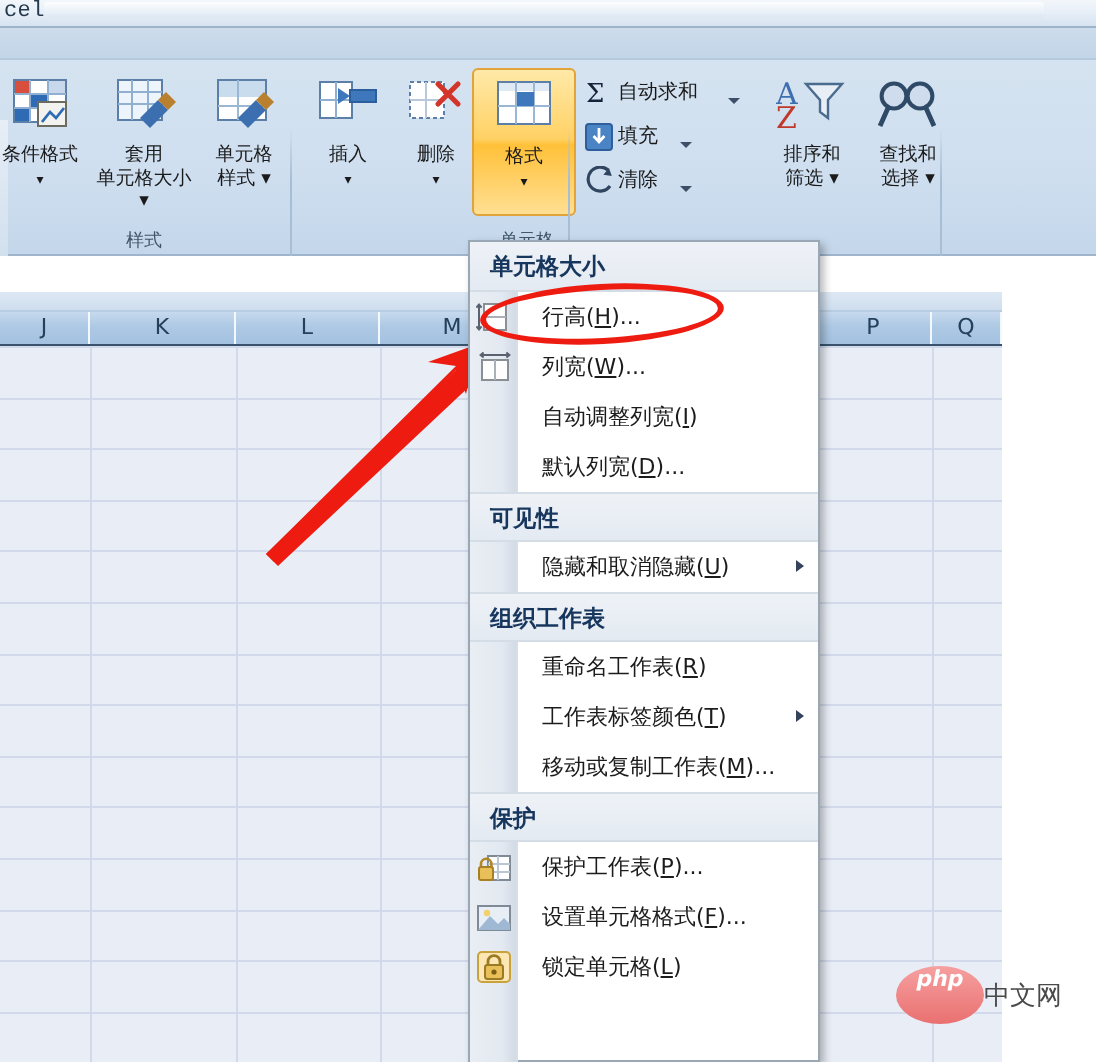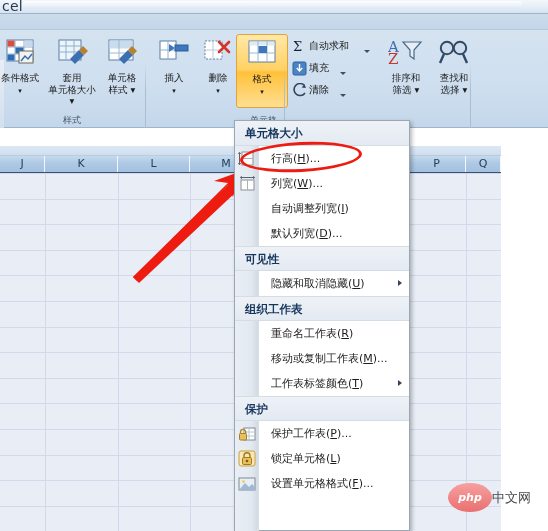--- a/index.html
+++ b/index.html
@@ -12,22 +12,23 @@
   #app { position: relative; width: 548px; height: 531px; overflow: hidden; }
 
   
   .titlebar {
     position: absolute; left: 0; top: 0; width: 548px; height: 14px;
     background: linear-gradient(to bottom, #f3f7fb 0%, #e3ecf6 60%, #d6e3f0 100%);
     border-bottom: 1px solid #9db3c8;
   }
   .titlebar-text {
     position: absolute; left: 2px; top: 0px;
-    font-size: 14px; color: #26394d; letter-spacing: .2px;
+    font-size: 11px; color: #26394d; letter-spacing: .2px;
     line-height: 13px;
+    font-family: Liberation Mono, monospace;
   }
   .titlebar-sheen {
     position: absolute; left: 22px; top: 1px; width: 500px; height: 8px;
     background: linear-gradient(to bottom, rgba(255,255,255,.75), rgba(210,226,240,.35));
     border-radius: 2px;
   }
 
   
   .ribbon-strip {
     position: absolute; left: 0; top: 14px; width: 548px; height: 16px;
@@ -144,21 +145,21 @@
     position: absolute; left: 240px; top: 142px; width: 122px; height: 30px;
     border: 3px solid #ee1c10; border-radius: 50%;
     transform: rotate(-3deg);
   }
 
   
   .wm { position: absolute; left: 448px; top: 483px; display: flex; align-items: center; }
   .wm-oval {
     width: 44px; height: 29px; border-radius: 50%;
     background: linear-gradient(to bottom,#f6a0a0,#ea7070);
-    display: flex; align-items: center; justify-content: center;
+    display: flex; align-items: flex-start; justify-content: center;
   }
   .wm-oval span { color: #fff; font-size: 11px; font-style: italic; font-weight: bold; }
   .wm-cn { margin-left: 0; font-size: 13px; color: #4a4a4a; letter-spacing: 0px; }
   .wm-ghost {
     position: absolute; left: 440px; top: 478px;
     font-size: 20px; font-weight: bold; color: rgba(160,170,185,.35);
   }
 </style>
 </head>
 <body>
@@ -420,44 +421,44 @@
               <rect x="3" y="5" width="13" height="10" fill="#fdfdfd" stroke="#8a8f96"></rect>
               <line x1="9.5" y1="5" x2="9.5" y2="15" stroke="#a9b0b8"></line>
               <path d="M3 2.5 h13 M3.8 1.2 l-1.5 1.3 l1.5 1.3 M15.2 1.2 l1.5 1.3 l-1.5 1.3" stroke="#5a6270" fill="none" stroke-width="1"></path>
             </svg></span><span>列宽(<span class="u">W</span>)...</span></div>
         <div class="mi"><span>自动调整列宽(<span class="u">I</span>)</span></div>
         <div class="mi"><span>默认列宽(<span class="u">D</span>)...</span></div>
         <div class="mi-head">可见性</div>
         <div class="mi"><span>隐藏和取消隐藏(<span class="u">U</span>)</span><span class="arrow-r"></span></div>
         <div class="mi-head">组织工作表</div>
         <div class="mi"><span>重命名工作表(<span class="u">R</span>)</span></div>
+        <div class="mi"><span>工作表标签颜色(<span class="u">T</span>)</span><span class="arrow-r"></span></div>
         <div class="mi"><span>移动或复制工作表(<span class="u">M</span>)...</span></div>
-        <div class="mi"><span>工作表标签颜色(<span class="u">T</span>)</span><span class="arrow-r"></span></div>
         <div class="mi-head">保护</div>
         <div class="mi"><span class="mi-ico"><svg width="18" height="17" viewBox="0 0 18 17">
               <rect x="6" y="3" width="11" height="12" fill="#fff" stroke="#7f8a96"></rect>
               <g stroke="#b9c6d4">
                 <line x1="6" y1="7" x2="17" y2="7"></line>
                 <line x1="6" y1="11" x2="17" y2="11"></line>
                 <line x1="11" y1="3" x2="11" y2="15"></line>
               </g>
               <path d="M2.5 7 a2.6 2.6 0 0 1 5.2 0 v2 h-5.2 z" fill="none" stroke="#b08626" stroke-width="1.3"></path>
               <rect x="1.5" y="8.5" width="7" height="6.5" rx="1" fill="#e8bf59" stroke="#a87f22"></rect>
             </svg></span><span>保护工作表(<span class="u">P</span>)...</span></div>
         <div class="mi"><span class="mi-ico"><svg width="18" height="17" viewBox="0 0 18 17">
+              <rect x="1" y="3" width="16" height="12" fill="#e7eef5" stroke="#7f8a96"></rect>
+              <path d="M1 15 l6 -7 l4 4 l3 -3 l3 3 v3 z" fill="#9fb9d4"></path>
+              <circle cx="5.5" cy="6.5" r="1.6" fill="#f2d06a"></circle>
+            </svg></span><span>设置单元格格式(<span class="u">F</span>)...</span></div>
+        <div class="mi"><span class="mi-ico"><svg width="18" height="17" viewBox="0 0 18 17">
               <rect x="1" y="1" width="16" height="15" rx="2" fill="#fbe6b4" stroke="#c9a23c"></rect>
               <path d="M6 8 v-2.2 a3 3 0 0 1 6 0 v2.2" fill="none" stroke="#9b7a22" stroke-width="1.4"></path>
               <rect x="4.5" y="7.5" width="9" height="7" rx="1.2" fill="#e8bf59" stroke="#9b7a22"></rect>
               <circle cx="9" cy="11" r="1.3" fill="#7a5e14"></circle>
             </svg></span><span>锁定单元格(<span class="u">L</span>)</span></div>
-        <div class="mi"><span class="mi-ico"><svg width="18" height="17" viewBox="0 0 18 17">
-              <rect x="1" y="3" width="16" height="12" fill="#e7eef5" stroke="#7f8a96"></rect>
-              <path d="M1 15 l6 -7 l4 4 l3 -3 l3 3 v3 z" fill="#9fb9d4"></path>
-              <circle cx="5.5" cy="6.5" r="1.6" fill="#f2d06a"></circle>
-            </svg></span><span>设置单元格格式(<span class="u">F</span>)...</span></div>
       </div>
   </div>
 
   <div class="ellipse"></div>
 
   <div class="wm-ghost">​</div>
   <div class="wm">
     <div class="wm-oval">
       <span>php</span>
     </div>

